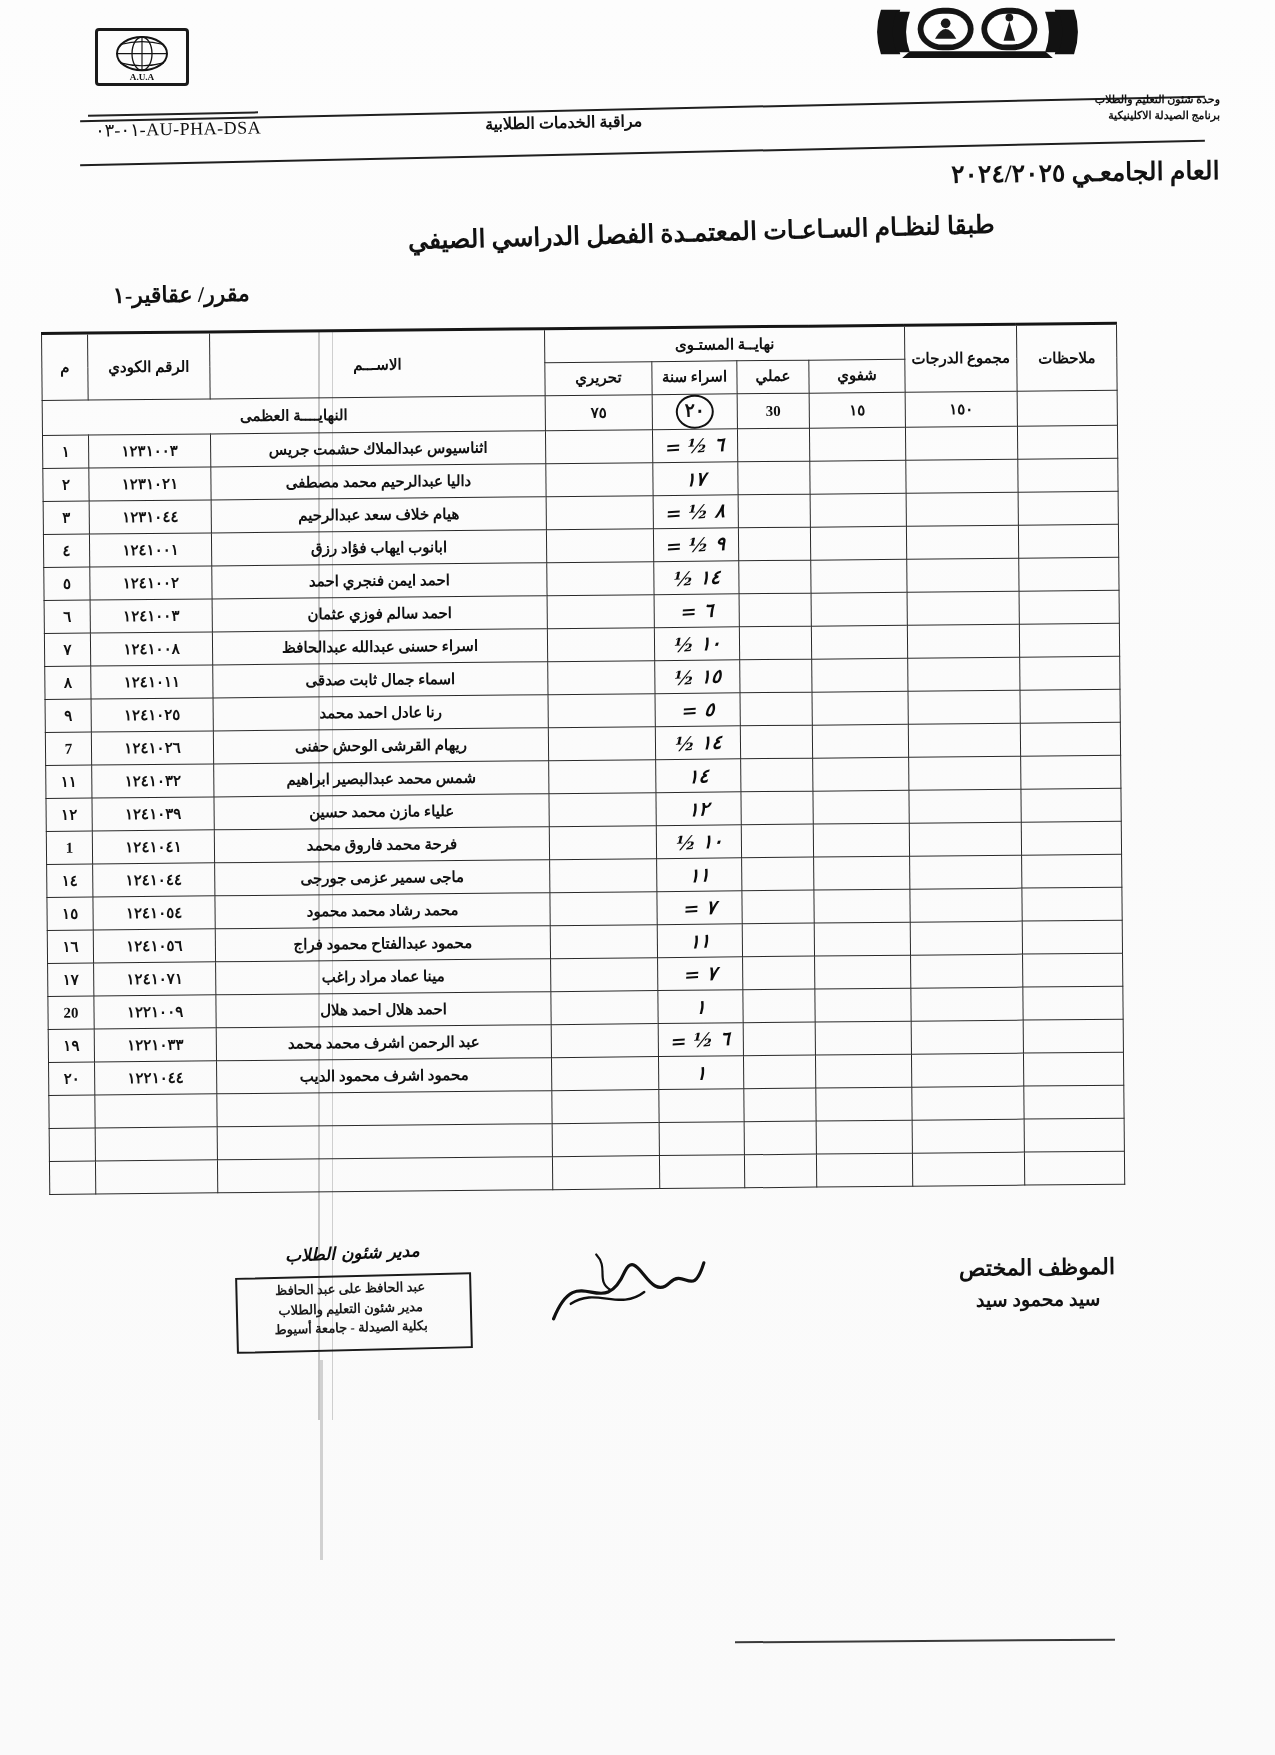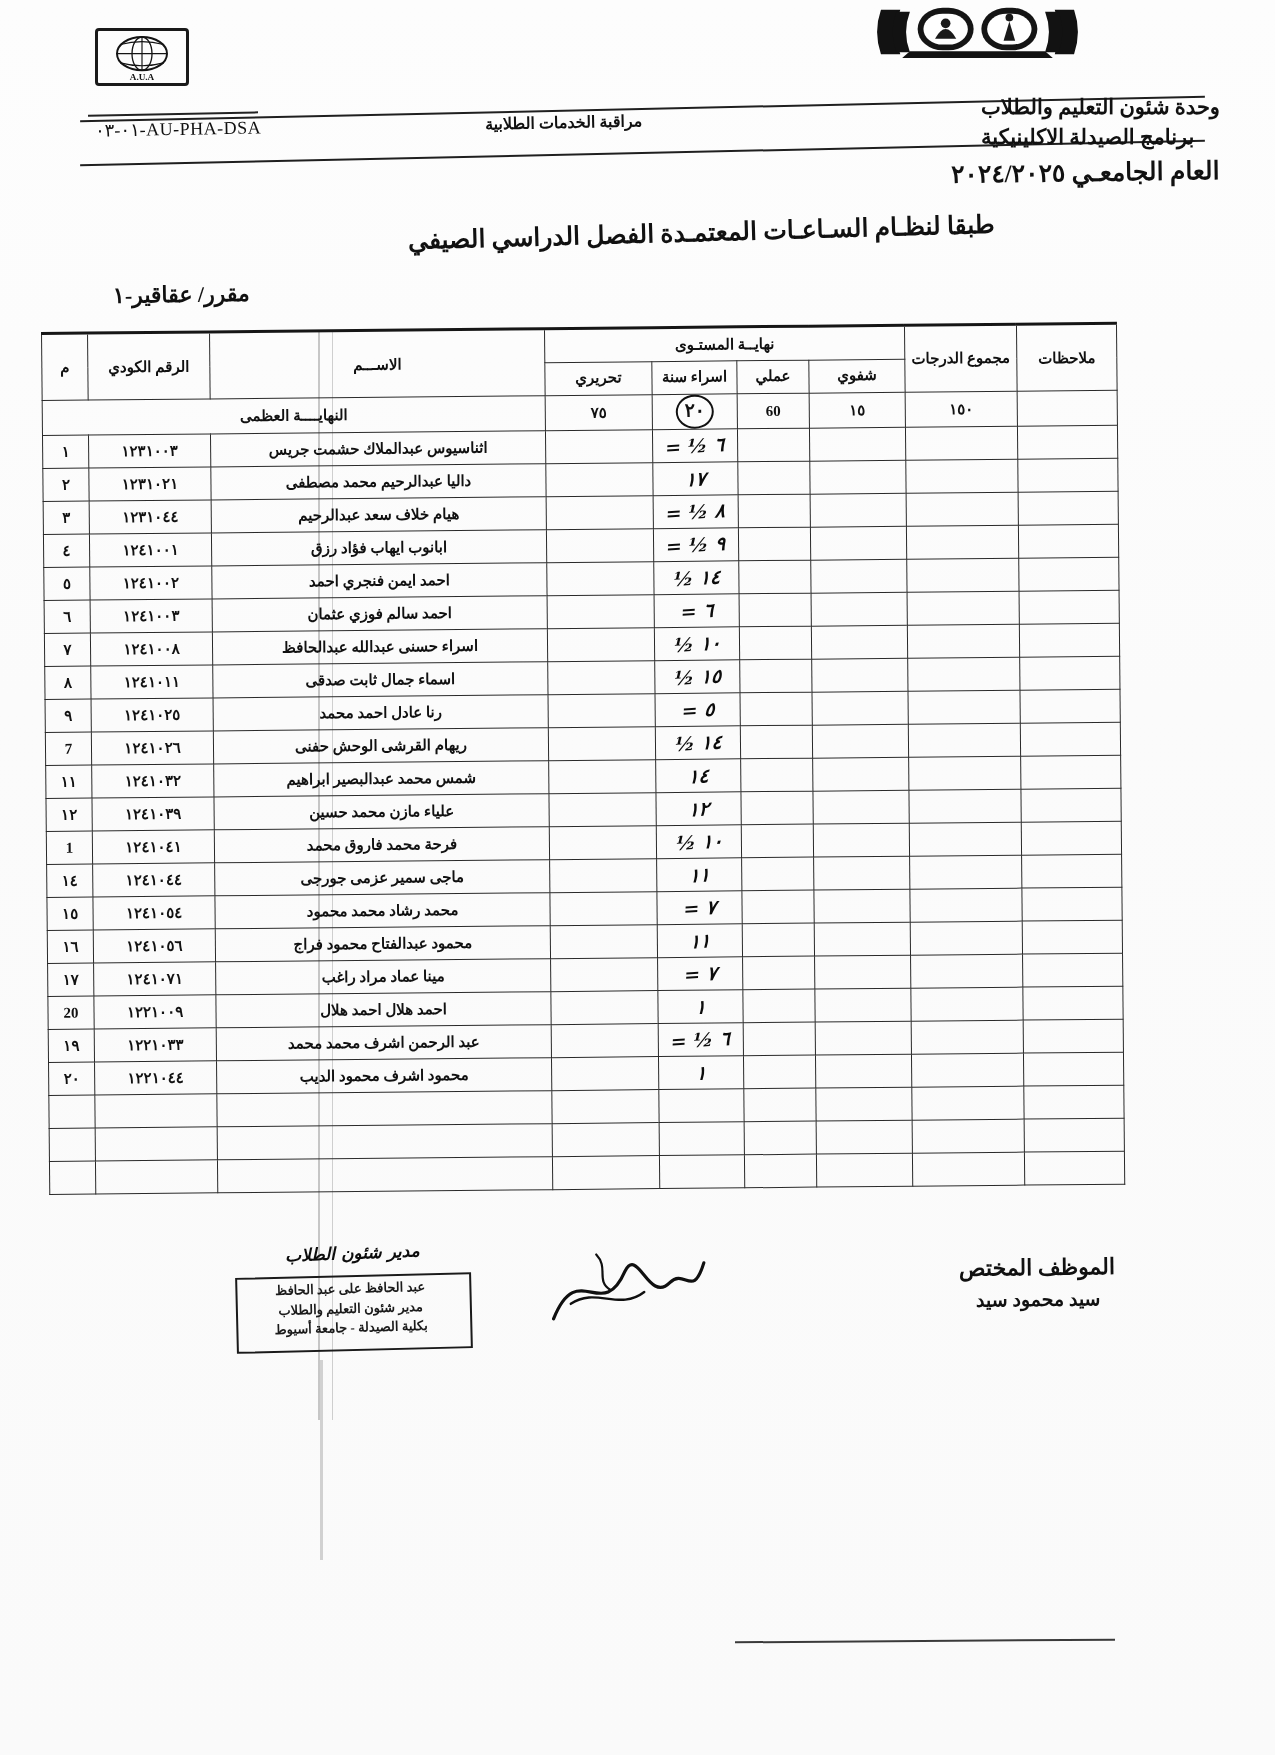--- a/index.html
+++ b/index.html
@@ -26,21 +26,21 @@
     overflow:hidden;
   }
   .logo-right{
     position:absolute;left:870px;top:4px;width:215px;height:56px;
     display:flex;align-items:center;justify-content:center;
   }
 
   
   .hdr-unit{
     position:absolute;right:55px;top:92px;
-    text-align:left;font-size:21px;line-height:1.45;font-weight:600;
+    text-align:right;font-size:11px;line-height:1.45;font-weight:600;
     letter-spacing:0px;
   }
   .doc-code{
     position:absolute;left:95px;top:118px;
     font-size:18px;font-family:"Liberation Serif",serif;
     letter-spacing:0.5px;font-weight:500;
     transform:rotate(-1.1deg);
   }
   .doc-code-rule{
     position:absolute;left:88px;top:113px;width:170px;height:2px;background:#222;
@@ -257,21 +257,21 @@
           <th class="head-sm">عملي</th>
           <th class="head-sm">اسراء سنة</th>
           <th class="head-sm">تحريري</th>
         </tr>
       </thead>
       <tbody>
         <tr class="maxrow">
           <td></td>
           <td>١٥٠</td>
           <td>١٥</td>
-          <td>60</td>
+          <td>30</td>
           <td>
             <span class="circle-20">٢٠</span>
           </td>
           <td>٧٥</td>
           <td class="maxlabel" colspan="3">النهايــــة العظمى</td>
         </tr>
 
       <tr class="rowcell">
             <td></td>
             <td class="num"></td>

